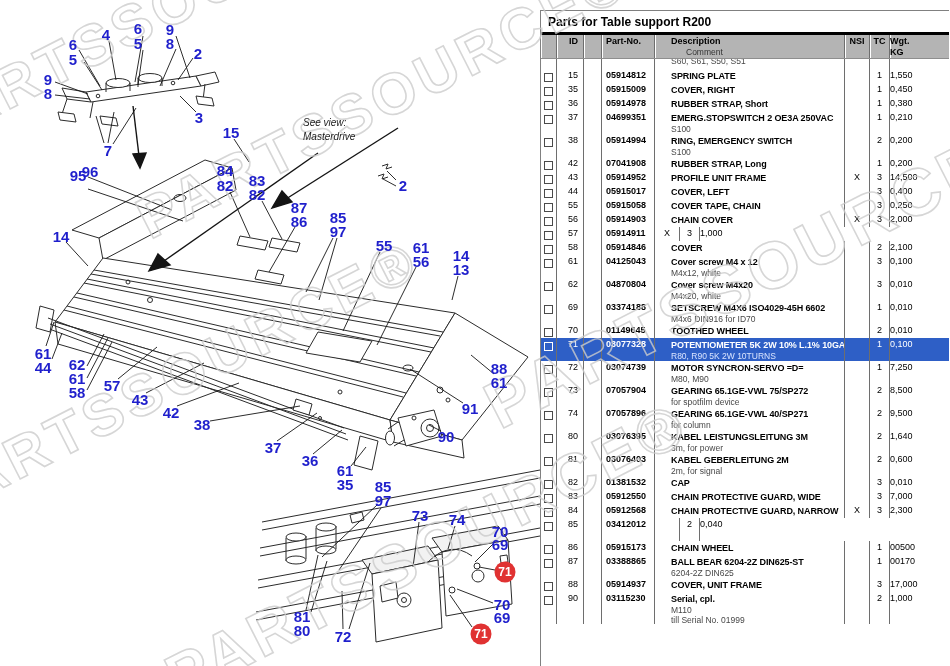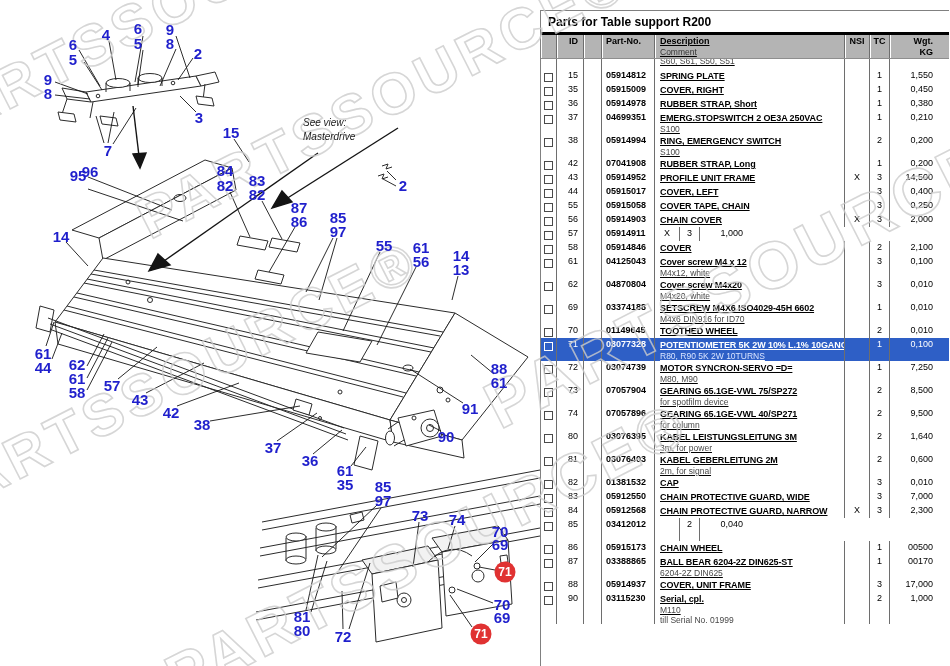--- a/index.html
+++ b/index.html
@@ -15,31 +15,31 @@
   .badge{position:absolute;transform:translate(-50%,-50%);width:21px;height:21px;border-radius:50%;
     background:var(--badge,#e03232);color:#fff;font-weight:bold;font-size:12px;line-height:21px;text-align:center;}
   .seeview{position:absolute;left:303px;top:116px;z-index:4;font-size:10px;line-height:14px;color:#1c1c1c;font-style:italic;}
   
   #table-panel{position:absolute;left:540px;top:10px;width:409px;height:656px;background:#fff;
     border-left:1px solid #808080;border-top:1px solid #808080;z-index:2;box-sizing:border-box;}
   .ptitle{height:21px;box-sizing:border-box;padding:4px 0 0 7px;font-size:12px;font-weight:bold;color:#000;}
   .thead{display:flex;height:27px;background:var(--headbg,#b4b4b4);font-size:9px;font-weight:bold;
     border-top:3px solid #000000;border-bottom:1px solid #8e8e8e;box-sizing:border-box;}
   .thead .c{box-shadow:inset 1px 0 0 #ffffff;}
-  .thead .hc{font-weight:normal;font-size:8.5px;color:#333;}
+  .thead .hc{font-weight:normal;font-size:8.5px;color:#333;margin-left:15px;}
   .thead .ds div,.thead .wgt div{line-height:11px;}
   .c{box-sizing:border-box;border-left:1px solid #6e6e6e;padding-top:1px;overflow:hidden;}
   .cb{width:15px;border-left:none;}
   .id{width:27px;text-align:right;padding-right:5px;}
   .sp{width:18px;}
   .pn{width:53px;font-weight:bold;padding-left:4px;}
-  .ds{flex:1;padding-left:5px;text-decoration:underline;}
+  .ds{flex:1;padding-left:16px;}
   .nsi{width:25px;text-align:center;}
   .tc{width:20px;text-align:center;}
-  .wgt{width:60px;text-align:right;padding-right:16px;}
+  .wgt{width:60px;padding-right:16px;}
   .prow{display:flex;font-size:9px;color:#000;}
   .d1{font-weight:bold;line-height:13px;white-space:nowrap;letter-spacing:-0.1px;}
   .d2{font-size:8.5px;line-height:9.5px;color:#474747;white-space:nowrap;}
   .chk{display:inline-block;width:7px;height:7px;border:1px solid #4a4a4a;background:#fff;margin:3px 0 0 3px;}
   .hl{background:var(--hl,#2e5fc6);color:#fff;}
   .hl .d2{color:#d9e4ff;}
   .hl .chk{border-color:#fff;background:transparent;}
   .partial{height:10px;}
   .partial .d2{margin-top:-3px;}
 </style>

